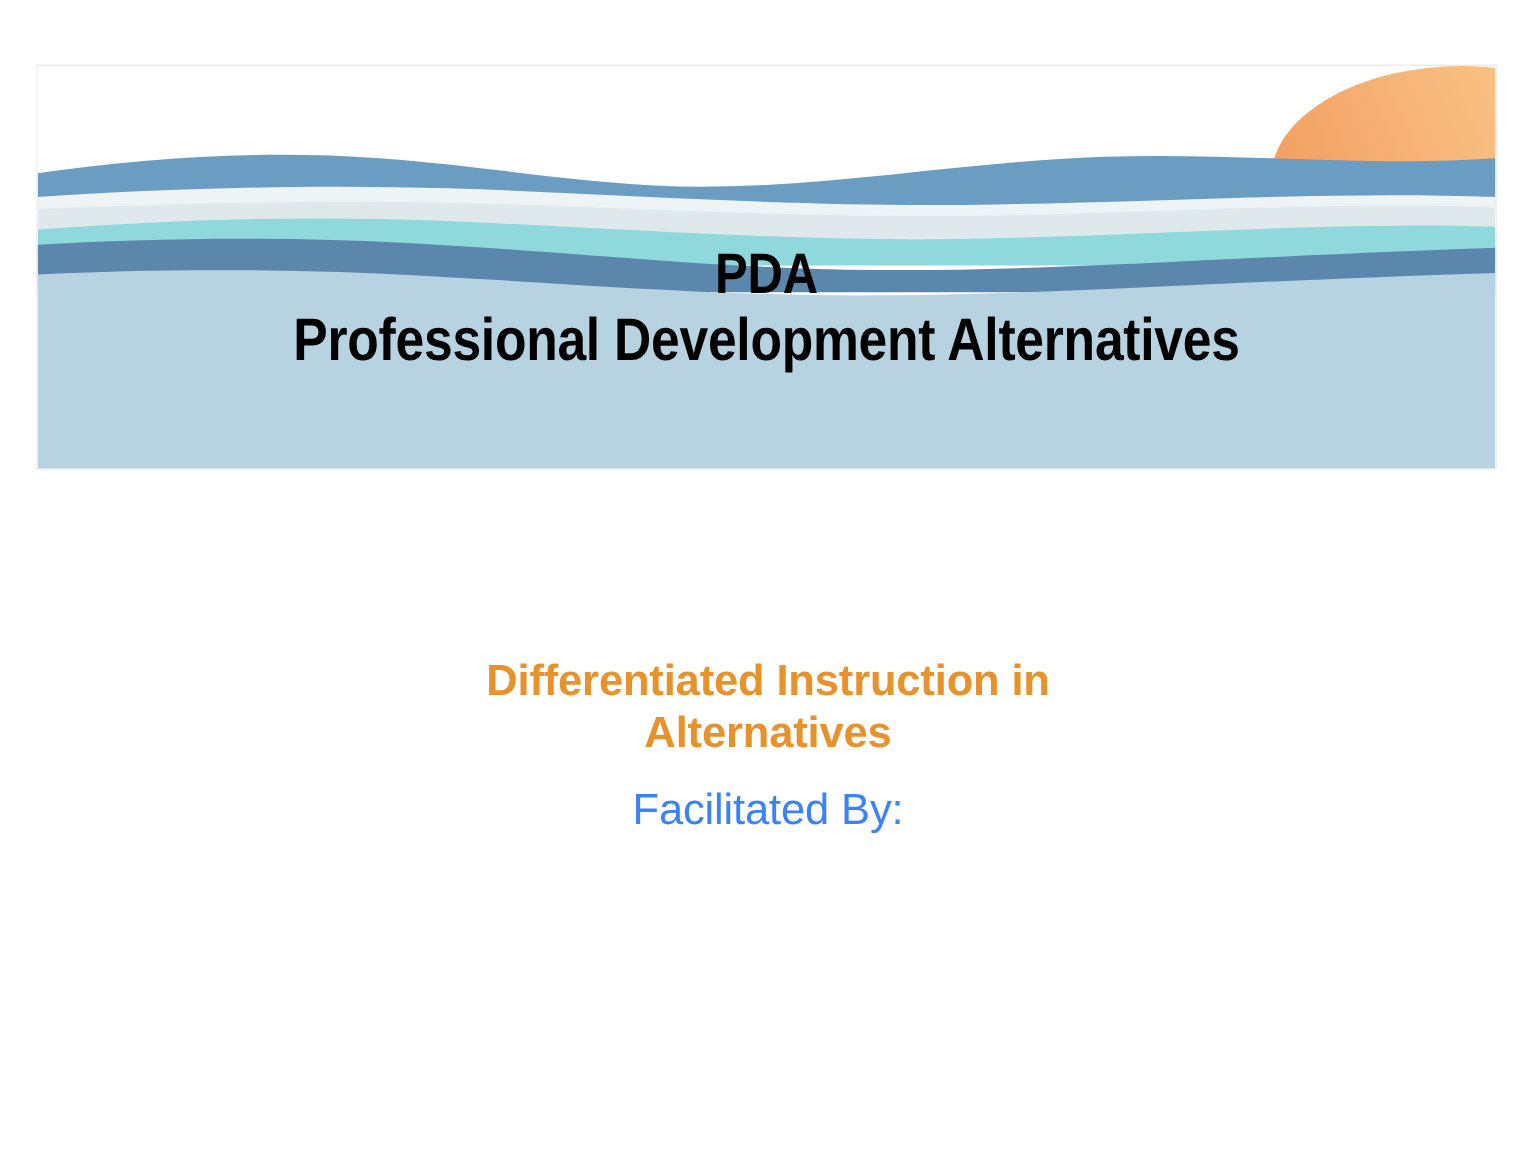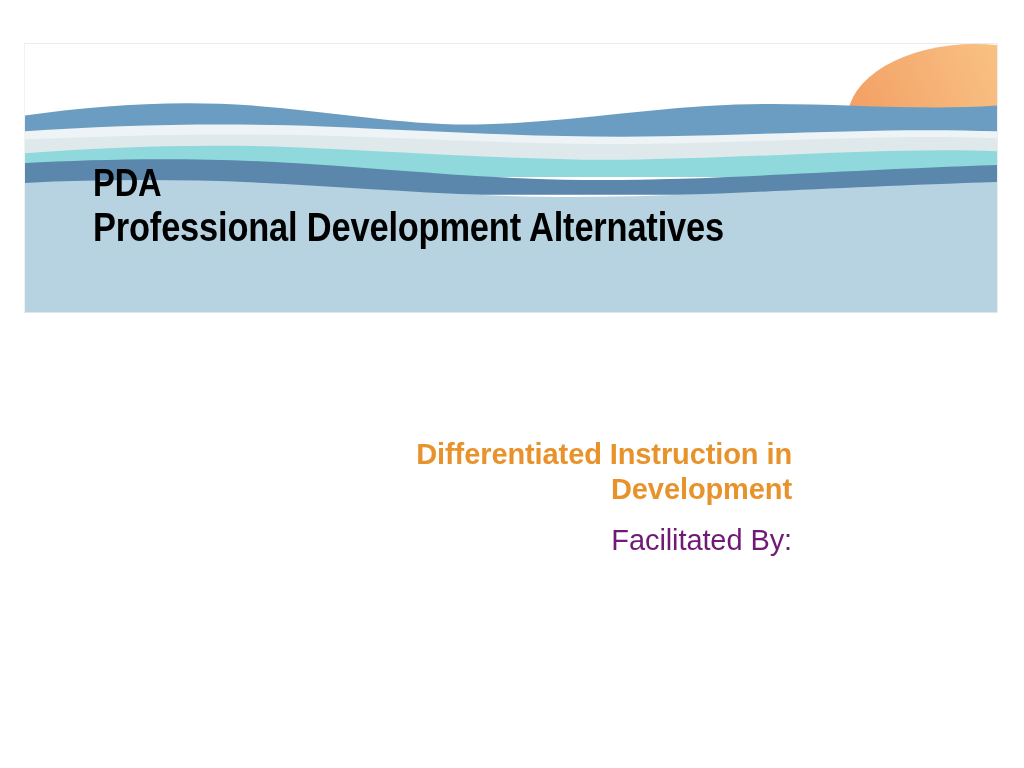--- a/index.html
+++ b/index.html
@@ -44,21 +44,21 @@
     width: 100%;
     height: 100%;
     display: block;
   }
 
   #title-text-block {
     position: absolute;
     left: 0;
     top: 118px;
     width: 100%;
-    text-align: left;
+    text-align: center;
     line-height: 1.12;
     z-index: 4;
   }
   .title-line {
     display: block;
     color: #000000;
     font-family: "Liberation Sans Narrow", "Liberation Sans", sans-serif;
     font-weight: bold;
     font-stretch: condensed;
     font-size: 40px;
@@ -68,36 +68,36 @@
   }
   .title-line.main { font-size: 38px; }
   .title-line.sub  { font-size: 40px; }
 
   
   #body-block {
     position: absolute;
     left: 232px;
     top: 437px;
     width: 560px;
-    text-align: right;
+    text-align: center;
   }
   .body-line {
     display: block;
     font-family: "Liberation Sans", sans-serif;
   }
   .subject {
     color: #E8922B;
     font-weight: bold;
     font-size: 29px;
     line-height: 1.22;
     letter-spacing: -0.1px;
   }
   .facilitator-label,
   .facilitator-name {
-    color: #701a75;
+    color: #3b82f6;
     font-weight: normal;
     font-size: 29px;
     line-height: 1.52;
     letter-spacing: -0.1px;
   }
   .facilitator-label { margin-top: 10px; }
 </style>
 </head>
 <body>
 
@@ -145,17 +145,17 @@
 
     <div id="title-text-block">
       <span class="title-line main">PDA</span>
       <span class="title-line sub">Professional Development Alternatives</span>
     </div>
 
   </div>
 
   <div id="body-block">
     <span class="body-line subject">Differentiated Instruction in</span>
-    <span class="body-line subject">Development</span>
+    <span class="body-line subject">Alternatives</span>
     <span class="body-line facilitator-label">Facilitated By:</span>
   </div>
 
 </div>
 
 </body></html>

